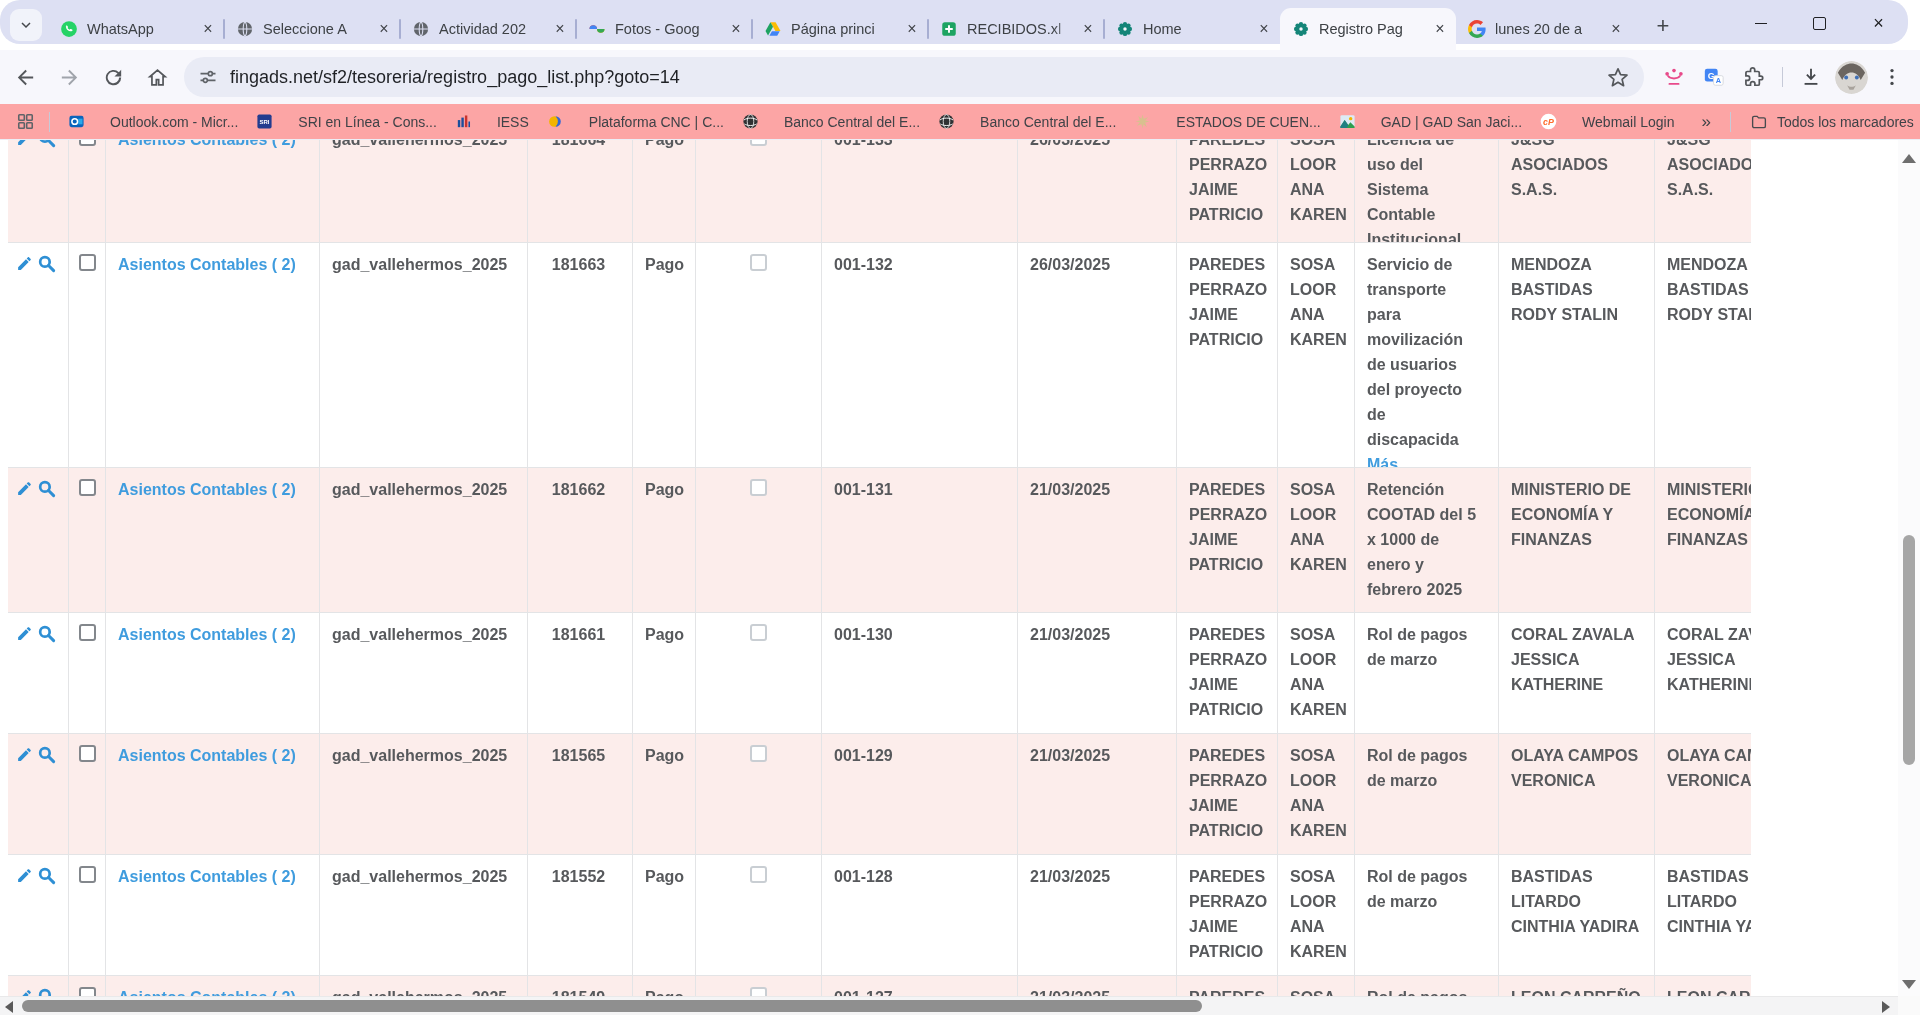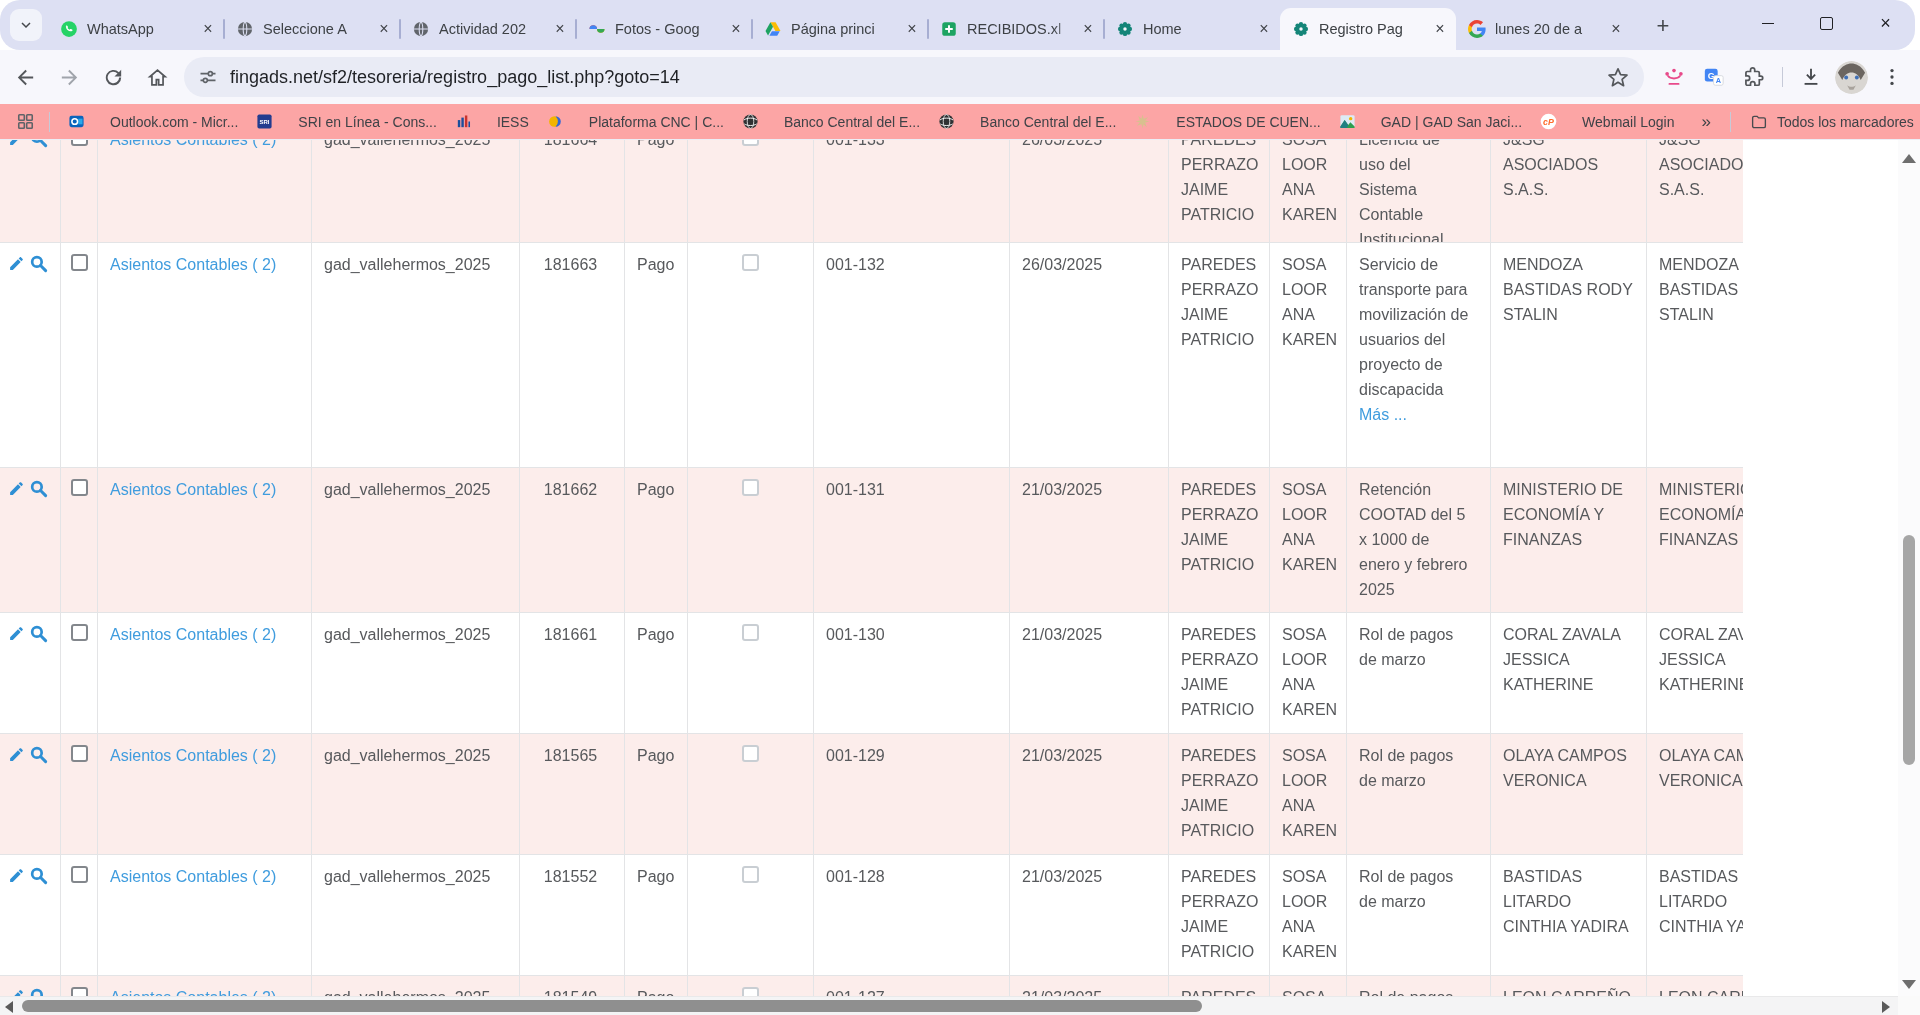--- a/index.html
+++ b/index.html
@@ -3,21 +3,21 @@
 <meta charset="utf-8">
 <style>
   html,body{margin:0;padding:0;}
   body{
     width:1920px;height:1015px;overflow:hidden;position:relative;
     background:#ffffff;
     font-family:"Liberation Sans","DejaVu Sans",sans-serif;
     -webkit-font-smoothing:antialiased;
   }
   
-  .tabstrip{position:absolute;top:0;left:0;right:5px;height:50px;background:#dde0f3;border-radius:20px;}
+  .tabstrip{position:absolute;top:0;left:0;right:12px;height:44px;background:#dde0f3;border-radius:20px;}
   .tab-search{position:absolute;left:10px;top:9px;width:32px;height:32px;border-radius:9px;
     background:rgba(255,255,255,.6);display:flex;align-items:center;justify-content:center;}
   #tabs{position:absolute;left:48px;top:8px;display:flex;height:42px;}
   .tab{width:176px;height:42px;display:flex;align-items:center;padding:0 6px 0 12px;
     border-radius:11px 11px 0 0;position:relative;color:#3d4145;font-size:14.5px;box-sizing:border-box;}
   .tab.active{background:#f7f7fc;}
   .tab:not(.active)+.tab:not(.active)::before{content:"";position:absolute;left:-1px;top:11px;bottom:11px;width:2px;background:#a7aed2;border-radius:1px;}
   .tab .fav{width:18px;height:18px;margin-right:9px;flex:none;display:flex;}
   .tab .fav svg{width:18px;height:18px;}
   .tab .lbl{flex:1;overflow:hidden;white-space:nowrap;
@@ -53,21 +53,21 @@
   .bb-sep{width:1px;height:20px;background:#c6cad8;margin:0 9px;flex:none;}
   #bms{display:flex;align-items:center;}
   .bm{display:flex;align-items:center;padding:4px 7px;border-radius:7px;margin:0 2px;white-space:nowrap;}
   .bm .bi{width:17px;height:17px;margin-right:25px;flex:none;display:flex;}
   .bm .bi svg{width:17px;height:17px;}
   .bm-overflow{font-size:17px;color:#3f4247;padding:0 10px;margin-left:8px;}
   .all-bm{display:flex;align-items:center;margin-left:10px;margin-right:16px;white-space:nowrap;}
   .all-bm svg{width:18px;height:18px;margin-right:9px;}
   
   .content{position:absolute;top:140px;left:0;right:0;bottom:0;background:#fff;}
-  .viewport{position:absolute;top:0;left:0;width:1743px;bottom:19px;overflow:hidden;}
+  .viewport{position:absolute;top:0;left:8px;width:1743px;bottom:19px;overflow:hidden;font-weight:bold;}
   .tablewrap{margin-top:-22px;width:1898px;}
   .trow{display:grid;box-sizing:border-box;
     grid-template-columns:61px 37px 214px 208px 105px 63px 126px 196px 159px 101px 77px 144px 156px 156px 95px;}
   .trow.pink{background:#fcedeb;}
   .trow.white{background:#ffffff;}
   .cell{border-right:1px solid #e3e4e6;border-bottom:1px solid #e3e4e6;padding:9px 12px;
     box-sizing:border-box;overflow:hidden;font-size:16px;line-height:25px;color:#57595c;}
   .c-icons{display:flex;gap:4px;padding:11px 2px 0 8px;align-items:flex-start;}
   .c-icons svg{flex:none;}
   .c-cb{display:flex;justify-content:center;padding:11px 0 0 0;}

